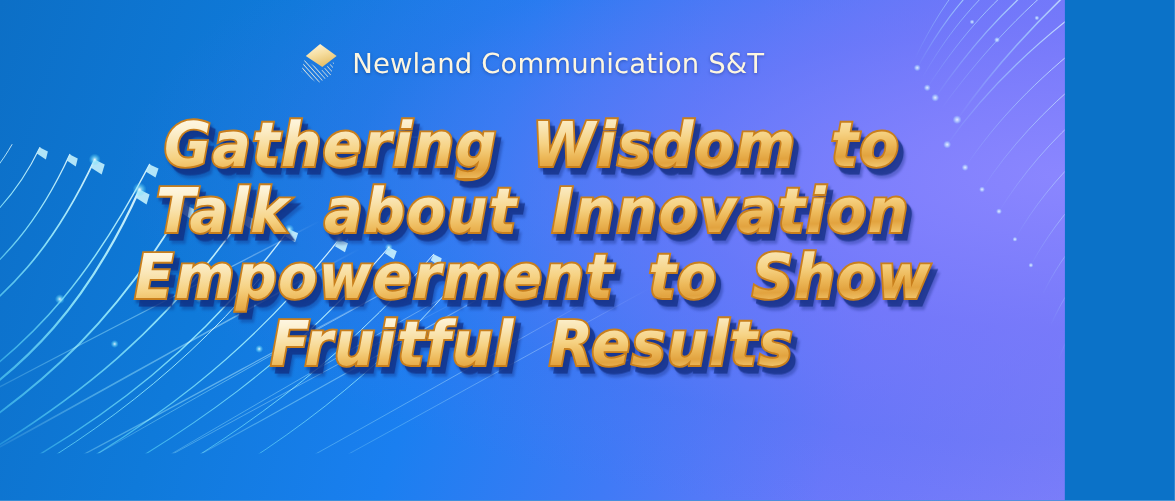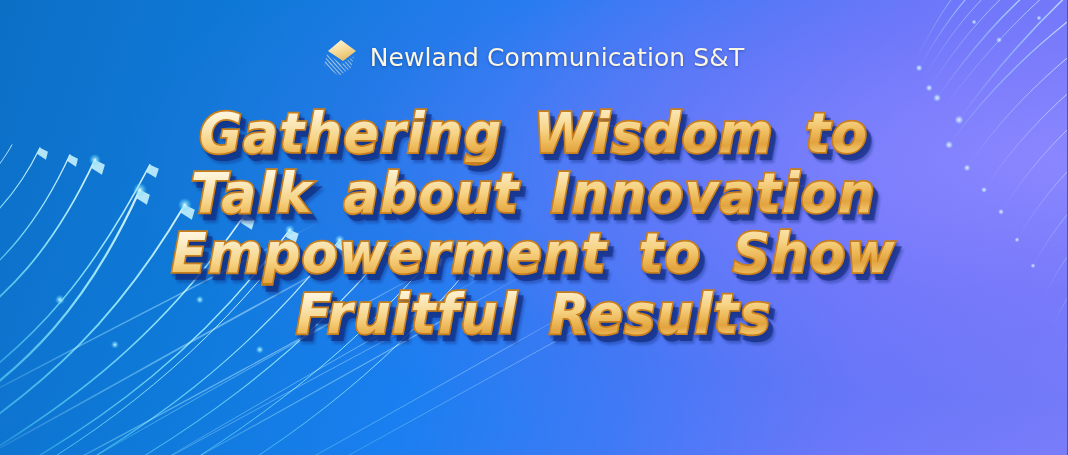--- a/index.html
+++ b/index.html
@@ -4,21 +4,21 @@
 <style>
   html,body{margin:0;padding:0;}
   body{
     width:1068px;height:455px;overflow:hidden;
     font-family:"Liberation Sans", sans-serif;
     background:#0b72c8;
   }
 
   
   #banner{
-    position:relative;width:1067px;height:455px;overflow:hidden;
+    position:relative;width:968px;height:455px;overflow:hidden;
     background:
       radial-gradient(120% 95% at 100% 35%, rgba(140,135,255,.95) 0%, rgba(120,120,250,.62) 32%, rgba(90,110,240,.22) 56%, rgba(0,0,0,0) 74%),
       linear-gradient(108deg,#0c6fc6 0%,#0f7ada 24%,#1a7ff0 44%,#3f7af6 62%,#6a78fa 80%,#7c7efa 100%);
   }
   .layer{position:absolute;inset:0;}
   #fx-left,#fx-topright,#fx-bottom{pointer-events:none;}
   #fx-left{mix-blend-mode:screen;opacity:.92;}
   #fx-bottom{mix-blend-mode:screen;opacity:.55;}
   #fx-topright{mix-blend-mode:screen;opacity:.85;}
 

